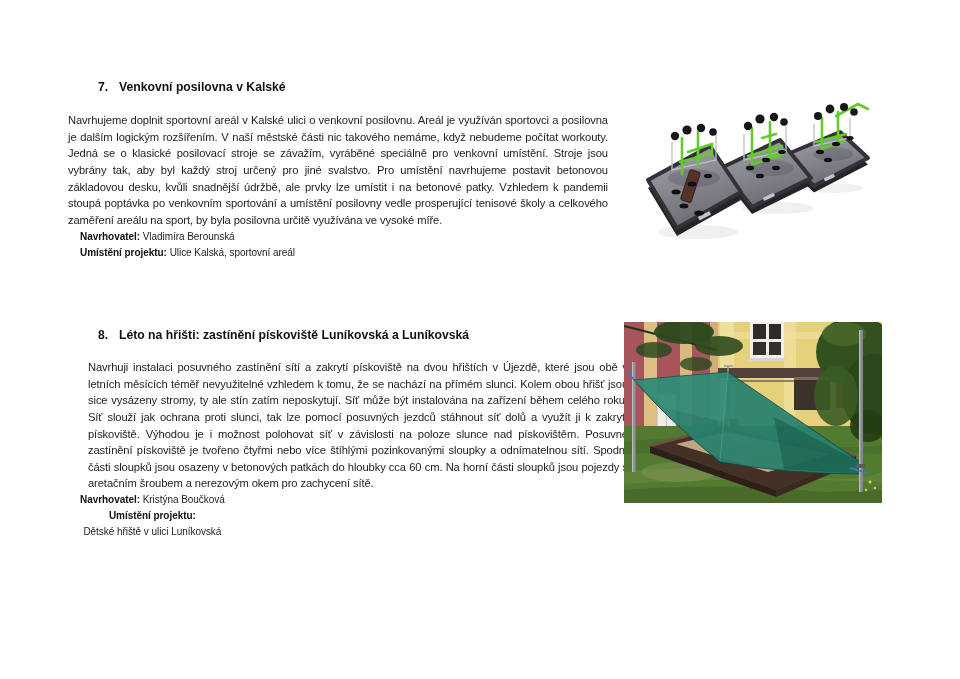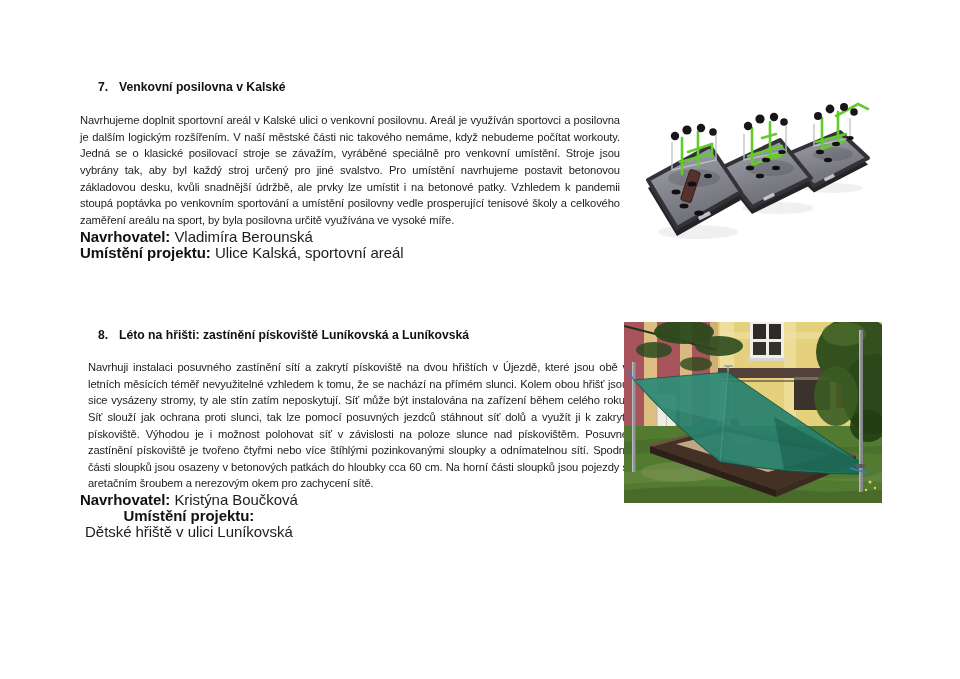--- a/index.html
+++ b/index.html
@@ -3,27 +3,27 @@
 <meta charset="utf-8">
 <style>
   html,body{margin:0;padding:0;background:#ffffff;}
   .page{position:relative;width:960px;height:679px;background:#ffffff;overflow:hidden;
         font-family:"Liberation Sans","DejaVu Sans",sans-serif;color:#1c1c1c;}
   .abs{position:absolute;}
   .heading{font-size:12.2px;font-weight:bold;color:#111;display:flex;}
   .heading .num{display:inline-block;width:21px;flex:0 0 21px;}
   .bodytext{width:540px;font-size:11.2px;line-height:16.6px;letter-spacing:-0.1px;
             text-align:justify;color:#1d1d1d;}
-  .meta{font-size:15px;line-height:15.9px;letter-spacing:-0.05px;color:#1d1d1d;}
+  .meta{font-size:10px;line-height:15.9px;letter-spacing:-0.05px;color:#1d1d1d;}
   .meta-line{white-space:nowrap;}
   .meta-label{font-weight:bold;color:#111;}
   .meta-label:empty + .sp{display:none;}
   figure{margin:0;padding:0;}
   #h7{left:98px;top:80px;}
-  #p7{left:80px;top:101px;}
+  #p7{left:68px;top:101px;}
   #m7{left:80px;top:229px;}
   #h8{left:98px;top:328px;}
   #p8{left:88px;top:348px;}
   #m8{left:80px;top:492px;text-align:center;}
   #fig-gym{left:628px;top:94px;width:254px;height:152px;}
   #fig-sandpit{left:624px;top:322px;width:258px;height:181px;}
 </style>
 </head>
 <body>
 

